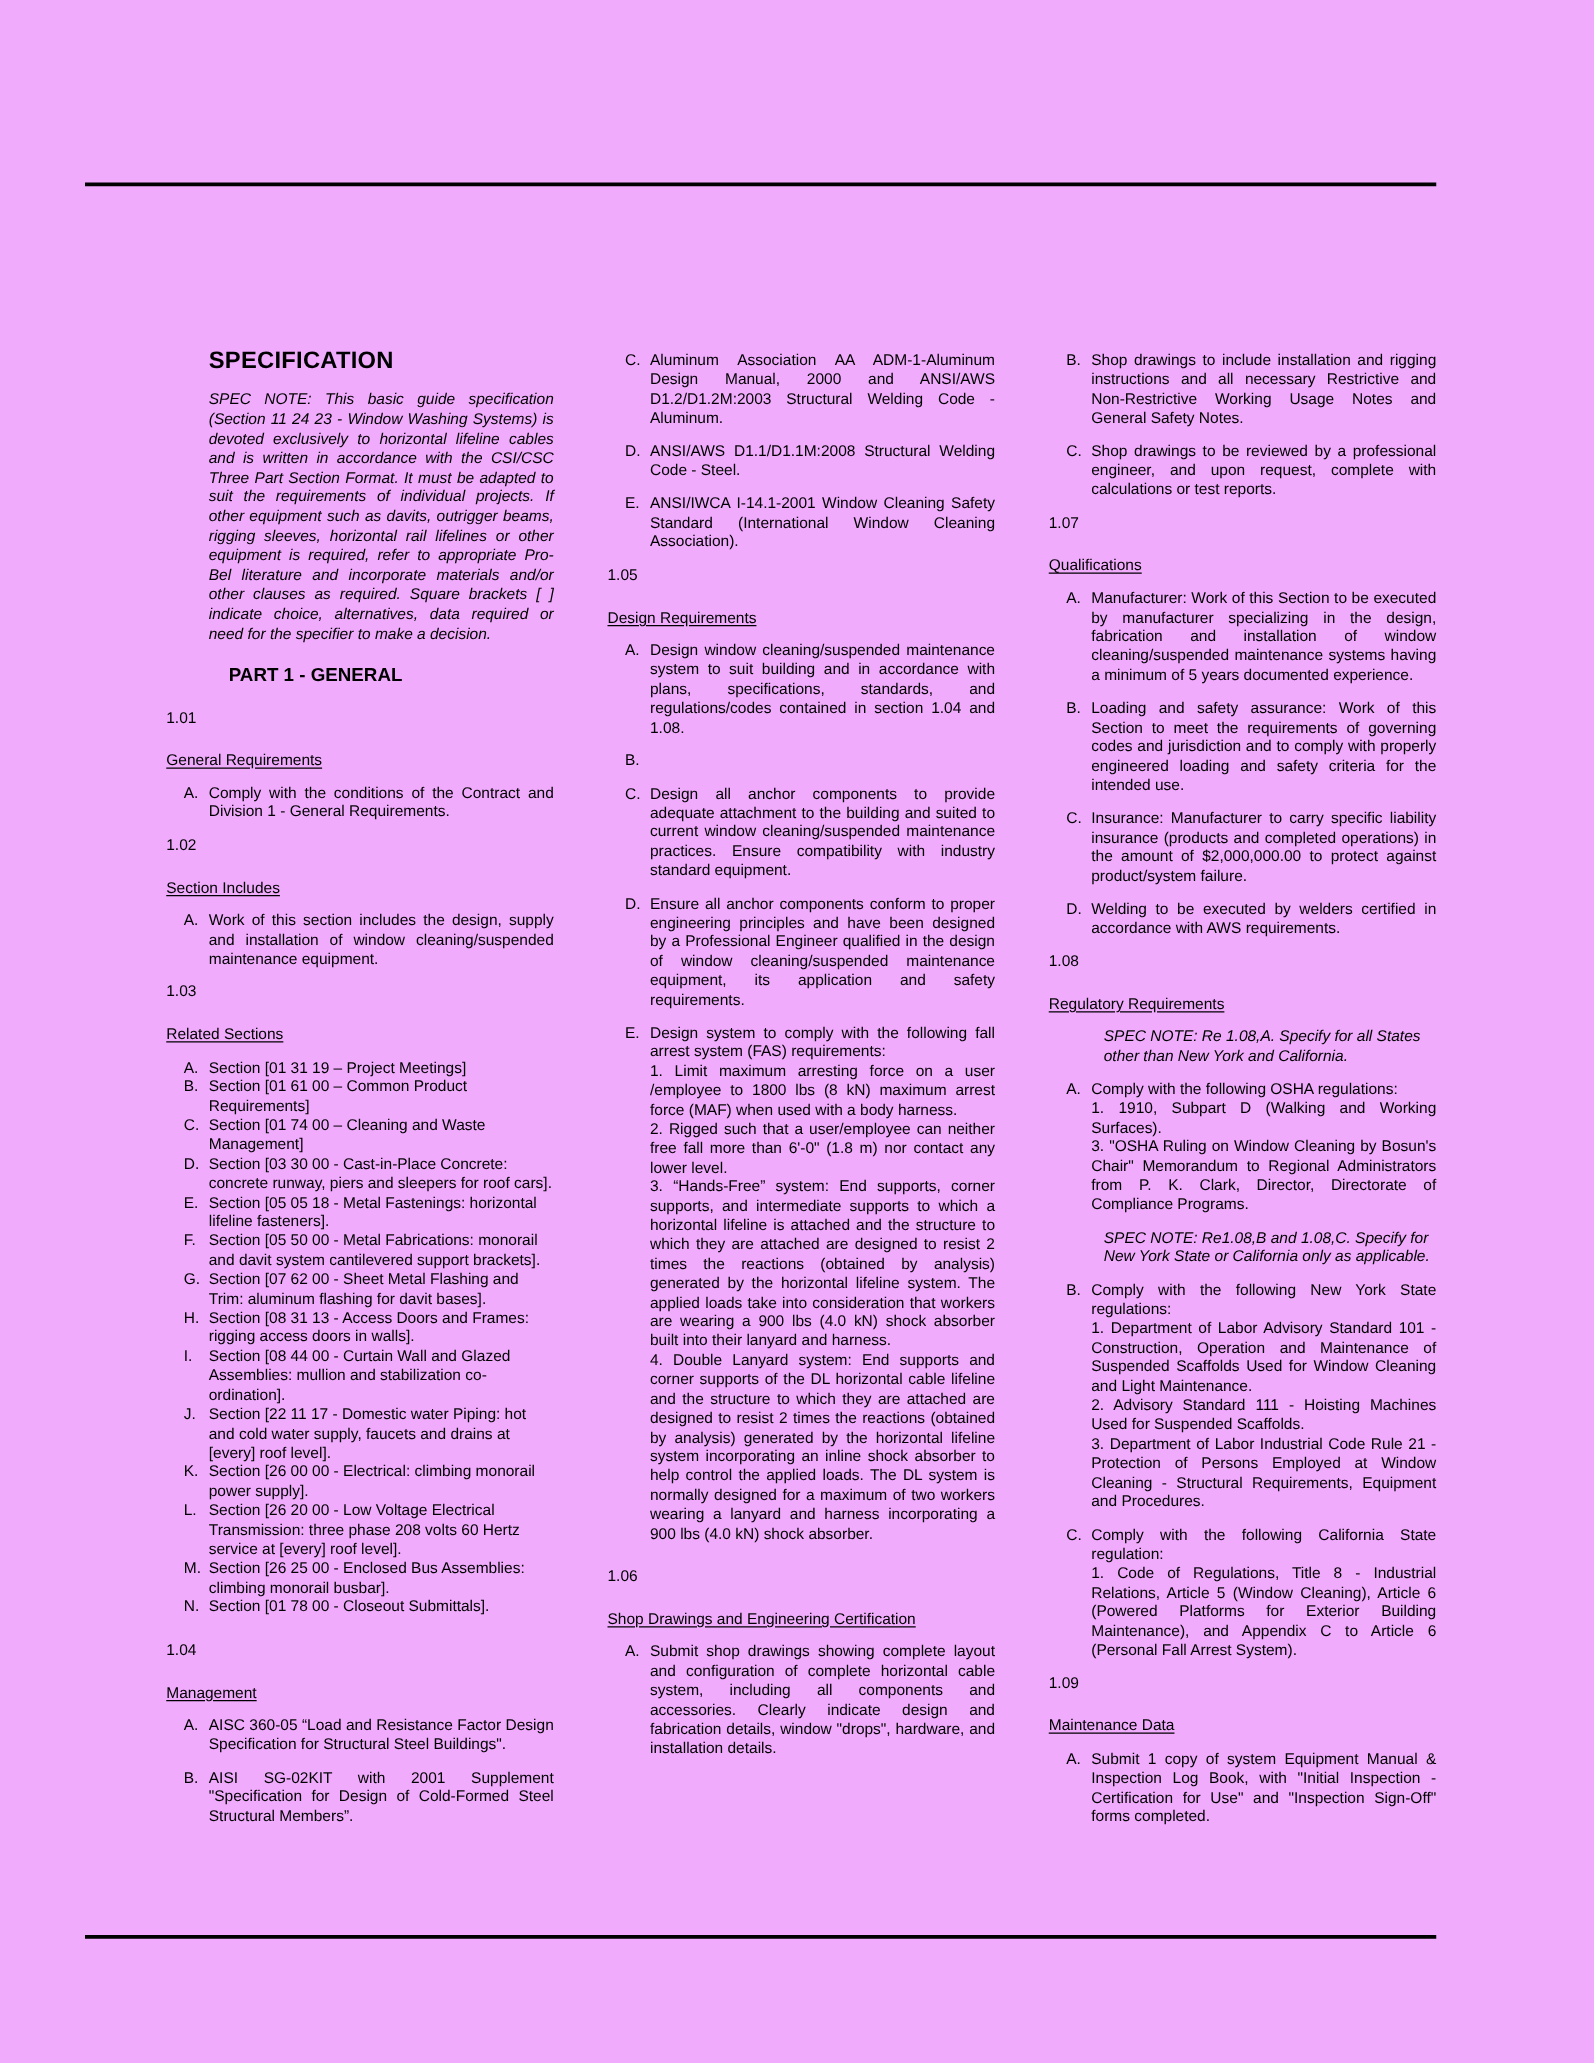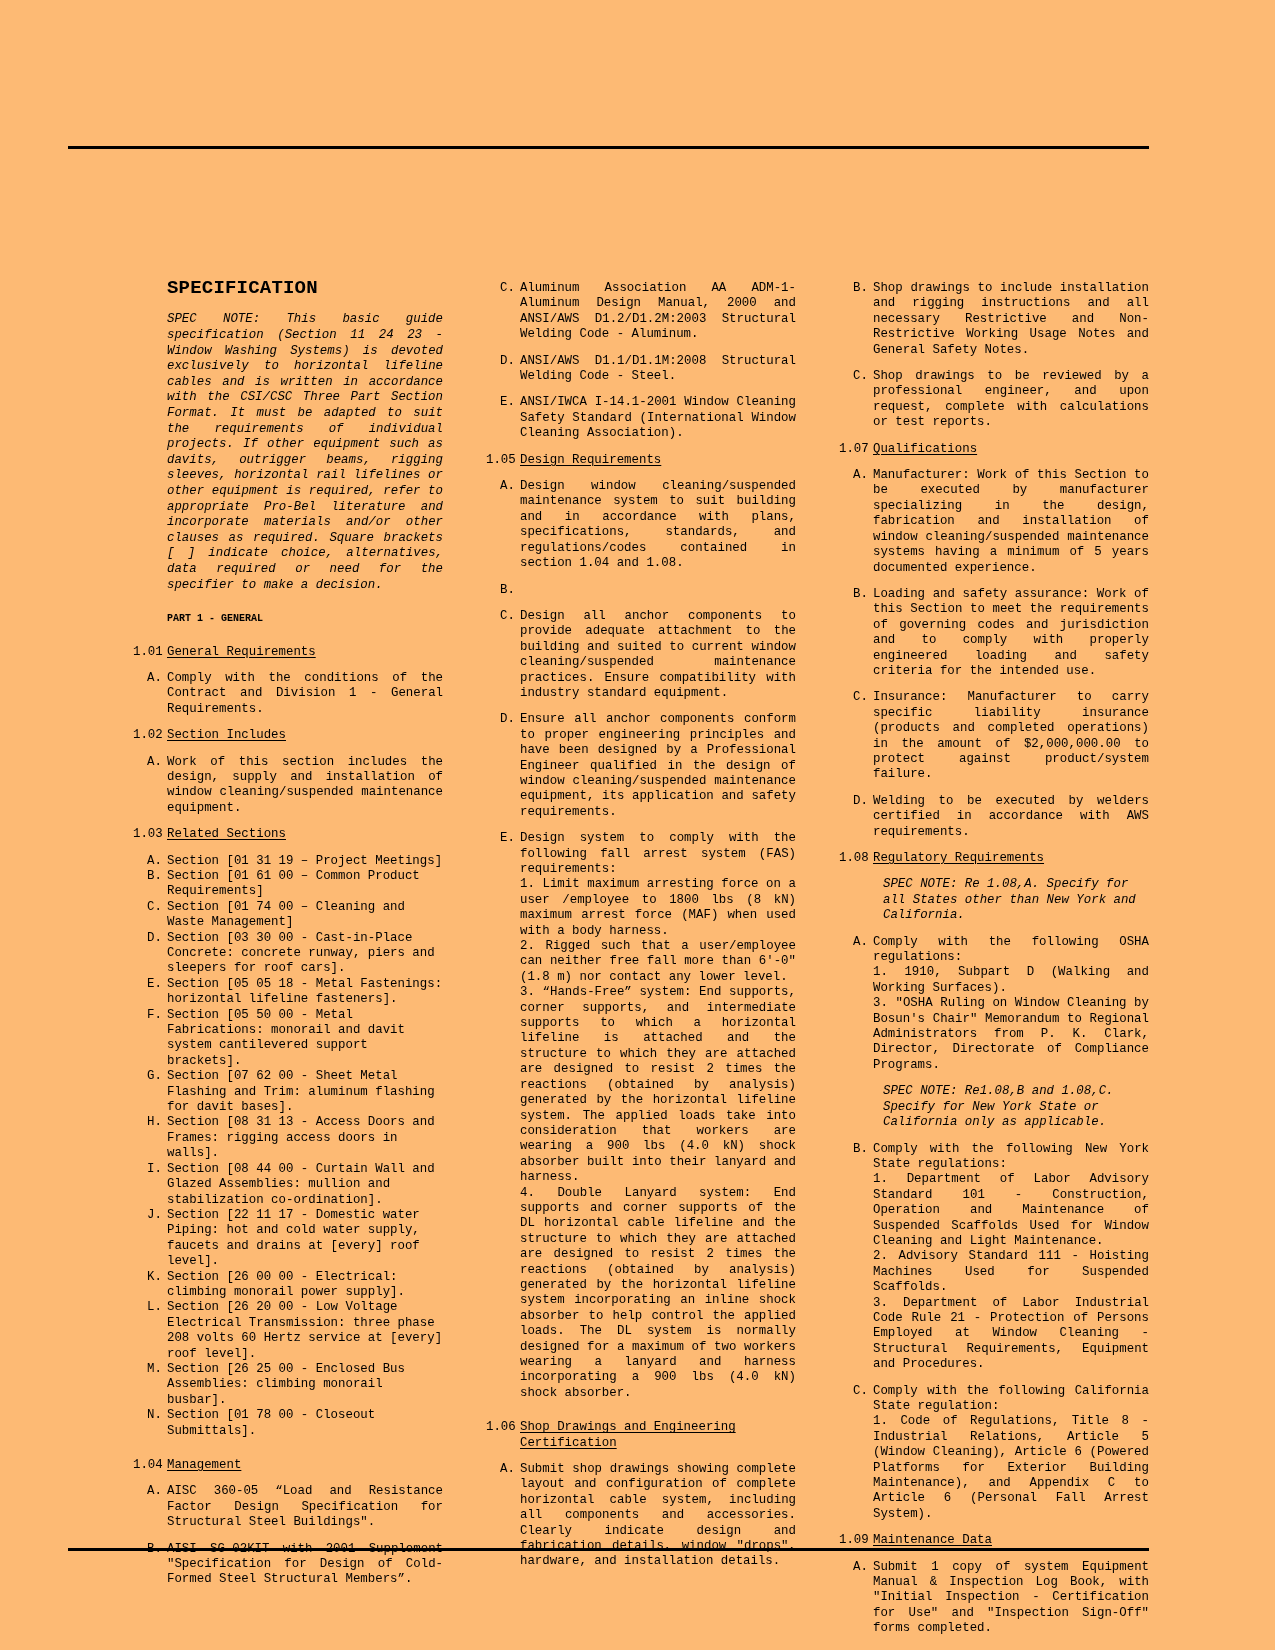--- a/index.html
+++ b/index.html
@@ -4,22 +4,22 @@
 <style>
   html, body {
     margin: 0;
     padding: 0;
     background: #ffffff;
   }
   .page {
     position: relative;
     width: 1275px;
     height: 1650px;
-    background: #fdba74;
-    font-family: Liberation Mono, monospace;
+    background: #f0abfc;
+    font-family: Liberation Sans, sans-serif;
     color: #000000;
     box-sizing: border-box;
     overflow: hidden;
   }
   
   .rule-top {
     position: absolute;
     left: 68px;
     top: 146px;
     width: 1081px;
@@ -107,27 +107,28 @@
     letter-spacing: 0.2px;
   }
   .spec-note {
     font-style: italic;
     text-align: justify;
     margin: 0 0 18px 34px;
     line-height: 15.6px;
   }
   .part-title {
     font-weight: bold;
-    margin: 0 0 18px 34px;
-    font-size: 10px;
+    margin: 0 0 18px 50px;
+    font-size: 15px;
   }
   
   .sec {
     display: flex;
     margin: 0 0 11px 0;
+    flex-direction: column;
   }
   .sec .num {
     width: 34px;
     flex: 0 0 34px;
     font-size: 12.4px;
   }
   .sec .title {
     text-decoration: underline;
     text-underline-offset: 2px;
   }

